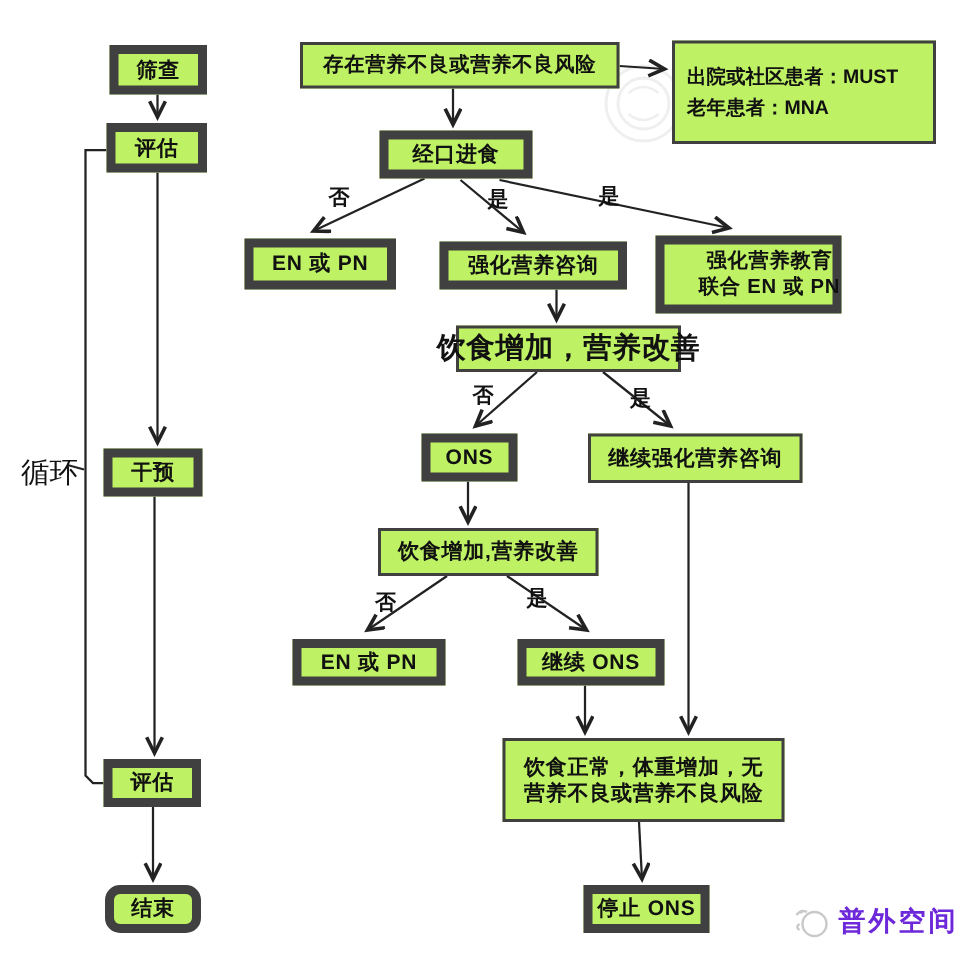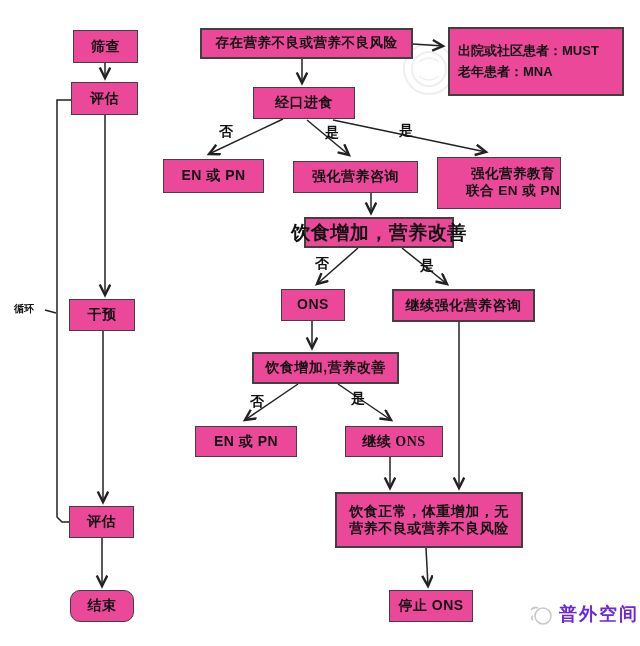--- a/index.html
+++ b/index.html
@@ -3,31 +3,31 @@
 <meta charset="utf-8">
 <style>
   html,body{margin:0;padding:0;background:#fff;}
   .stage{
     position:relative;width:640px;height:646px;background:#ffffff;overflow:hidden;
     font-family:"Liberation Sans", sans-serif;color:#111;
   }
   .layer{position:absolute;left:0;top:0;width:640px;height:646px;}
   svg.layer{z-index:1;pointer-events:none;}
   .node{
-    position:absolute;z-index:2;box-sizing:border-box;background:#ec4899;
-    border:1px solid #404040;display:flex;flex-direction:column;
+    position:absolute;z-index:2;box-sizing:border-box;background:#bef264;
+    border:6px solid #404040;display:flex;flex-direction:column;
     align-items:center;justify-content:center;text-align:center;
     font-size:14px;font-weight:600;line-height:1.25;letter-spacing:.5px;
   }
   .node.thin{border-width:2px;text-align:right;}
   .node .ln{white-space:nowrap;}
   .blabel{
     position:absolute;z-index:2;font-size:14px;font-weight:600;background:transparent;
   }
-  .loop-label{position:absolute;z-index:2;font-size:10px;font-weight:700;}
+  .loop-label{position:absolute;z-index:2;font-size:19px;font-weight:400;}
   .tools{
     align-items:flex-start;text-align:left;padding:4px 8px;
     font-size:13px;line-height:1.55;letter-spacing:0;
   }
   .wm{
     position:absolute;z-index:1;display:flex;align-items:center;gap:4px;
     color:#6d28d9;font-size:18px;font-weight:600;letter-spacing:2px;
   }
 </style>
 </head>
@@ -118,21 +118,21 @@
   </div>
   <div class="node thin" style="left:392px;top:289px;width:143px;height:33px;">
     <span class="ln">继续强化营养咨询</span>
   </div>
   <div class="node thin" style="left:252px;top:352px;width:147px;height:32px;">
     <span class="ln">饮食增加,营养改善</span>
   </div>
   <div class="node" style="left:195px;top:426px;width:102px;height:31px;">
     <span class="ln">EN 或 PN</span>
   </div>
-  <div class="node" style="left:345px;top:426px;width:98px;height:31px;font-family:Liberation Serif, serif;">
+  <div class="node" style="left:345px;top:426px;width:98px;height:31px;">
     <span class="ln">继续 ONS</span>
   </div>
   <div class="node thin" style="left:335px;top:492px;width:188px;height:56px;">
     <span class="ln">饮食正常，体重增加，无</span>
     <span class="ln">营养不良或营养不良风险</span>
   </div>
   <div class="node" style="left:389px;top:590px;width:84px;height:32px;">
     <span class="ln">停止 ONS</span>
   </div>
 

